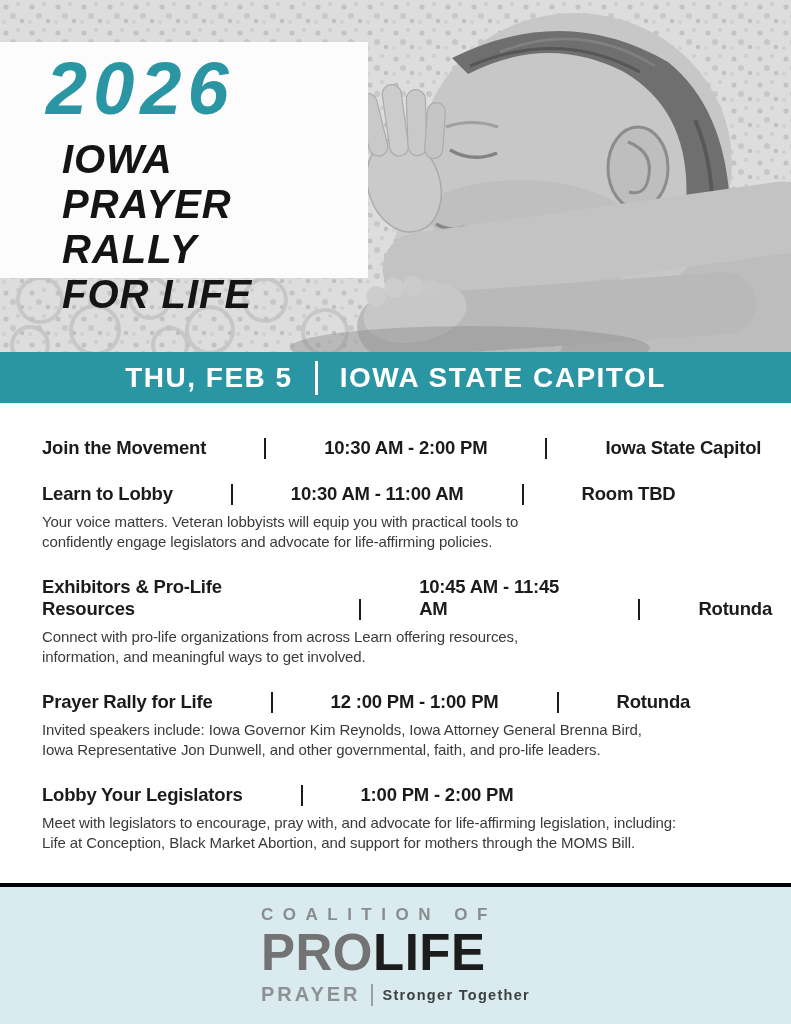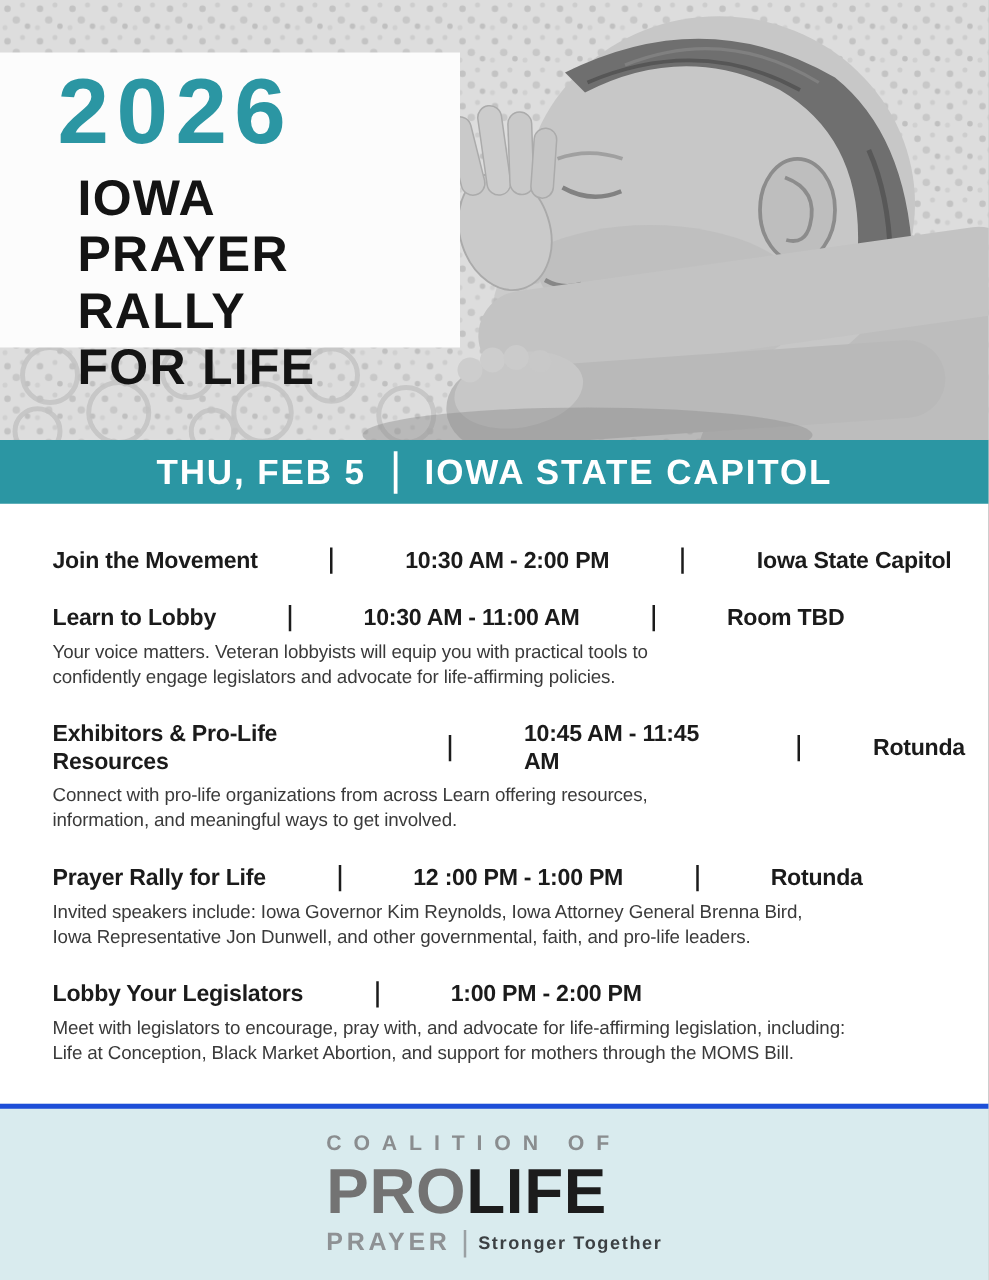--- a/index.html
+++ b/index.html
@@ -1,21 +1,21 @@
 <!DOCTYPE html>
 <html><head>
 <meta charset="utf-8">
 <style>
   html,body{margin:0;padding:0;background:#888;}
   .page{
     position:relative;width:791px;height:1024px;background:#ffffff;
     overflow:hidden;font-family:"Liberation Sans",sans-serif;margin:0 auto;
   }
   
-  .hero{position:absolute;top:0;left:0;width:716px;height:352px;}
+  .hero{position:absolute;top:0;left:0;width:716px;height:352px;font-style:italic;}
   .hero svg{position:absolute;top:0;left:0;}
   .title-box{
     position:absolute;top:42px;left:0;width:368px;height:236px;
     background:#fcfcfc;box-sizing:border-box;padding:10px 0 0 46px;
   }
   .year{
     font-size:74px;font-weight:bold;color:#2b96a3;line-height:1.0;
     letter-spacing:6px;margin-bottom:11px;
   }
   .title-line{
@@ -28,32 +28,32 @@
     position:absolute;top:352px;left:0;width:791px;height:51px;
     background:#2b96a3;color:#ffffff;display:flex;align-items:center;
     justify-content:center;font-weight:bold;font-size:28px;letter-spacing:1.5px;
   }
   .banner .vdiv{width:3px;height:34px;background:#ffffff;margin:0 22px;flex:none;}
   
   .content{position:absolute;top:412px;left:42px;width:730px;}
   .sched-item{margin-top:24px;}
   .sched-item:first-child{margin-top:25px;}
   .item-head{
-    display:flex;align-items:center;margin:0 0 7px 0;
+    display:flex;align-items:flex-end;margin:0 0 7px 0;
     font-size:18.5px;font-weight:bold;color:#1b1b1b;letter-spacing:-0.2px;gap:47px;
   }
   .sep{width:2px;height:21px;background:#1b1b1b;margin:0 11px;flex:none;}
   .item-desc{
     margin:0;font-size:15px;line-height:20px;color:#3a3a3a;
     white-space:pre-line;letter-spacing:-0.1px;
   }
   
   .footer{
     position:absolute;top:883px;left:0;width:791px;height:141px;
-    background:#d9ebee;border-top:4px solid #1d4ed8;box-sizing:border-box;
+    background:#d9ebee;border-top:4px solid #000000;box-sizing:border-box;
     display:flex;align-items:center;justify-content:center;
   }
   .logo{display:inline-block;}
   .logo-top{
     color:#8a8d8f;font-weight:bold;font-size:17px;letter-spacing:9.5px;
     margin-bottom:2px;white-space:nowrap;
   }
   .logo-main{font-size:51px;font-weight:bold;line-height:1.02;letter-spacing:0.5px;}
   .logo-main .pro{color:#737373;}
   .logo-main .life{color:#1c1c1c;}

